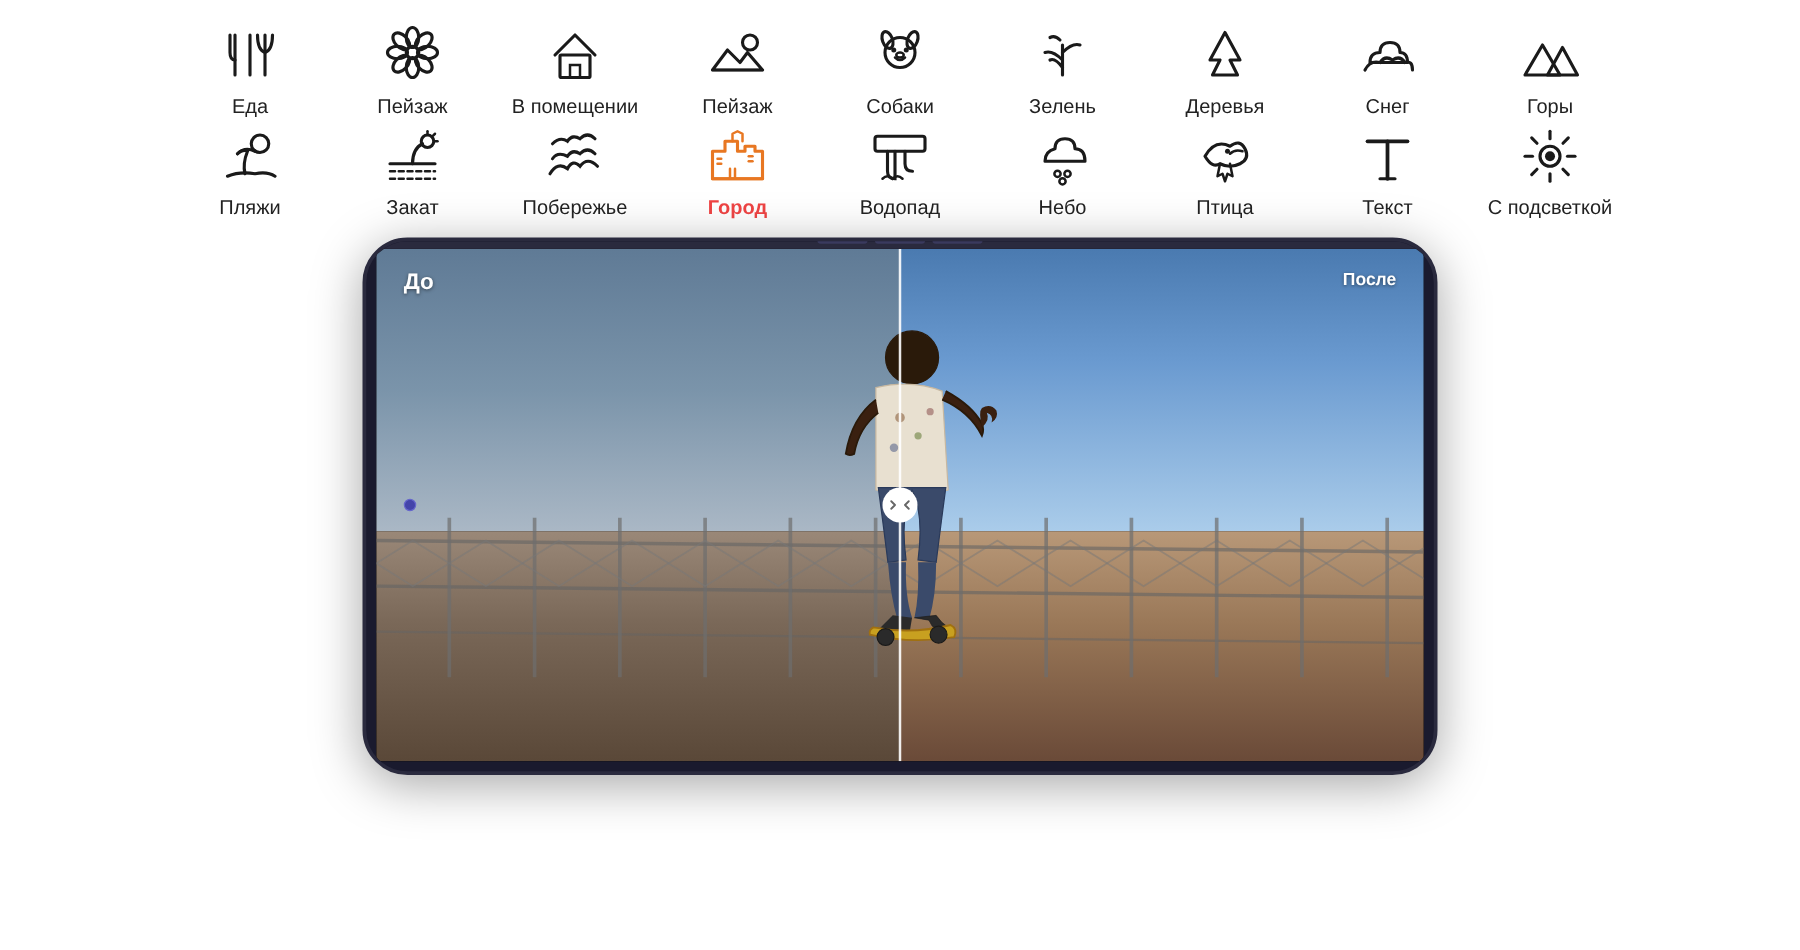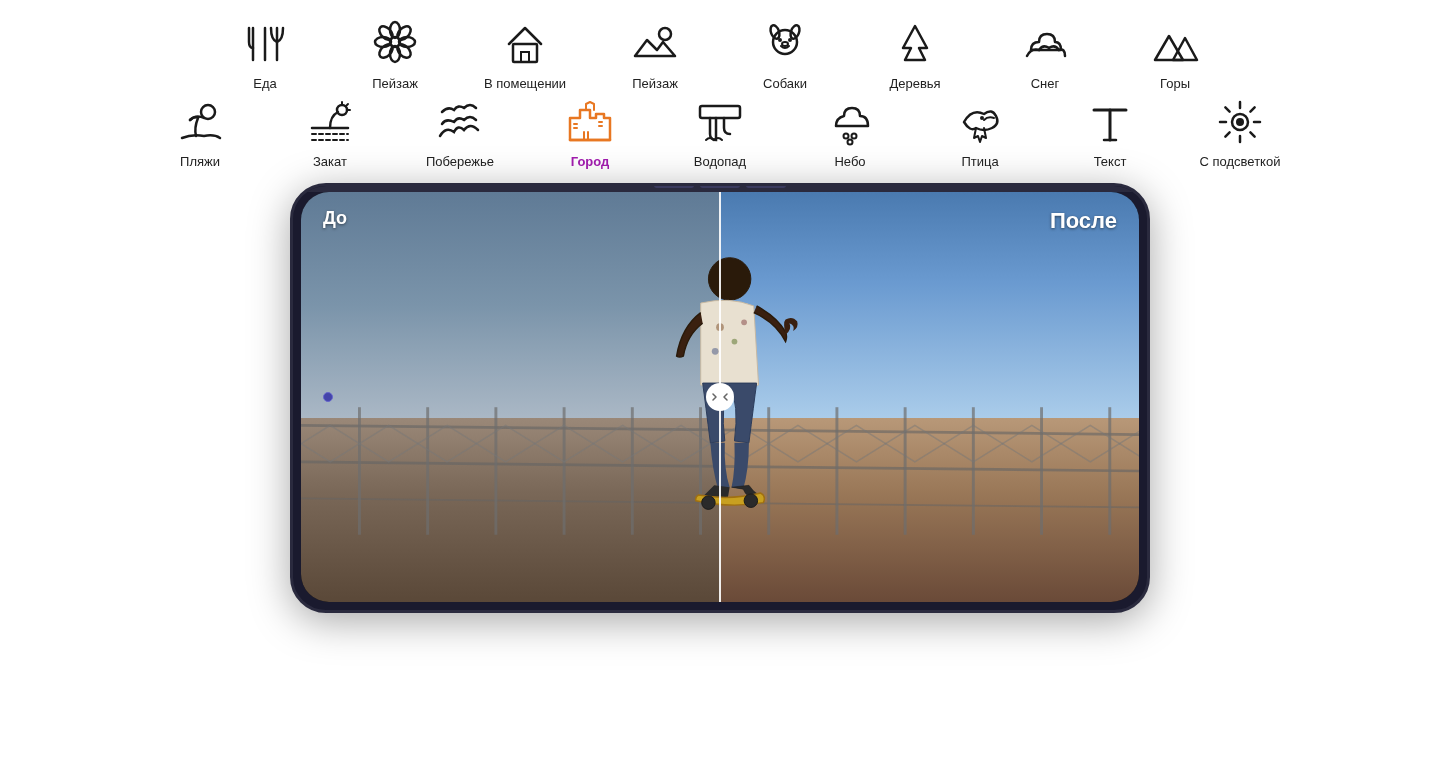--- a/index.html
+++ b/index.html
@@ -37,28 +37,28 @@
     .icon-item .icon-svg {
       width: 52px;
       height: 52px;
       display: flex;
       align-items: center;
       justify-content: center;
       margin-bottom: 6px;
     }
 
     .icon-item .icon-label {
-      font-size: 13px;
+      font-size: 16px;
       color: #222222;
       text-align: center;
       line-height: 1.2;
     }
 
     .icon-item.active .icon-label {
-      color: #a21caf;
+      color: #ef4444;
       font-weight: bold;
     }
 
     .icon-item svg {
       width: 48px;
       height: 48px;
     }
 
     
     .phone-container {
@@ -84,21 +84,21 @@
       top: 0; left: 0; right: 0;
       height: 6px;
       background: #2a2a3e;
       z-index: 10;
       border-radius: 36px 36px 0 0;
     }
 
     .phone-screen {
       position: absolute;
       top: 6px; left: 8px; right: 8px; bottom: 8px;
-      border-radius: 28px;
+      border-radius: 4px;
       overflow: hidden;
       background: #000;
     }
 
     .phone-buttons-top {
       position: absolute;
       top: -3px;
       left: 50%;
       transform: translateX(-50%);
       display: flex;
@@ -156,21 +156,21 @@
       font-weight: 600;
       z-index: 5;
       text-shadow: 0 1px 3px rgba(0,0,0,0.5);
     }
 
     .label-after {
       position: absolute;
       top: 16px;
       right: 22px;
       color: white;
-      font-size: 22px;
+      font-size: 14px;
       font-weight: 600;
       z-index: 5;
       text-shadow: 0 1px 3px rgba(0,0,0,0.5);
     }
 
     
     .camera-dot {
       position: absolute;
       left: 22px;
       top: 50%;
@@ -294,20 +294,32 @@
           <ellipse cx="34" cy="12" rx="4" ry="7" transform="rotate(20 34 12)" stroke="#1a1a1a" stroke-width="2.5"></ellipse>
           <circle cx="19" cy="20" r="2" fill="#1a1a1a"></circle>
           <circle cx="29" cy="20" r="2" fill="#1a1a1a"></circle>
           <path d="M20 26 Q24 30 28 26" stroke="#1a1a1a" stroke-width="2" stroke-linecap="round" fill="none"></path>
           <ellipse cx="24" cy="24" rx="3" ry="2" stroke="#1a1a1a" stroke-width="2"></ellipse>
         </svg>
       </div>
       <span class="icon-label">Собаки</span>
     </div>
 
+    <div class="icon-item">
+      <div class="icon-svg">
+        <svg viewBox="0 0 48 48" fill="none" xmlns="http://www.w3.org/2000/svg">
+          <path d="M24 40 L24 16" stroke="#1a1a1a" stroke-width="2.5" stroke-linecap="round"></path>
+          <path d="M24 28 Q16 20 10 22" stroke="#1a1a1a" stroke-width="2.5" stroke-linecap="round" fill="none"></path>
+          <path d="M24 22 Q32 14 38 16" stroke="#1a1a1a" stroke-width="2.5" stroke-linecap="round" fill="none"></path>
+          <path d="M24 34 Q18 26 14 28" stroke="#1a1a1a" stroke-width="2.5" stroke-linecap="round" fill="none"></path>
+          <path d="M14 10 Q18 8 22 12" stroke="#1a1a1a" stroke-width="2.5" stroke-linecap="round" fill="none"></path>
+        </svg>
+      </div>
+      <span class="icon-label">Зелень</span>
+    </div>
 
     <div class="icon-item">
       <div class="icon-svg">
         <svg viewBox="0 0 48 48" fill="none" xmlns="http://www.w3.org/2000/svg">
           <path d="M24 6 L36 28 L28 28 L34 40 L14 40 L20 28 L12 28 Z" stroke="#1a1a1a" stroke-width="2.5" stroke-linecap="round" stroke-linejoin="round"></path>
         </svg>
       </div>
       <span class="icon-label">Деревья</span>
     </div>
 

